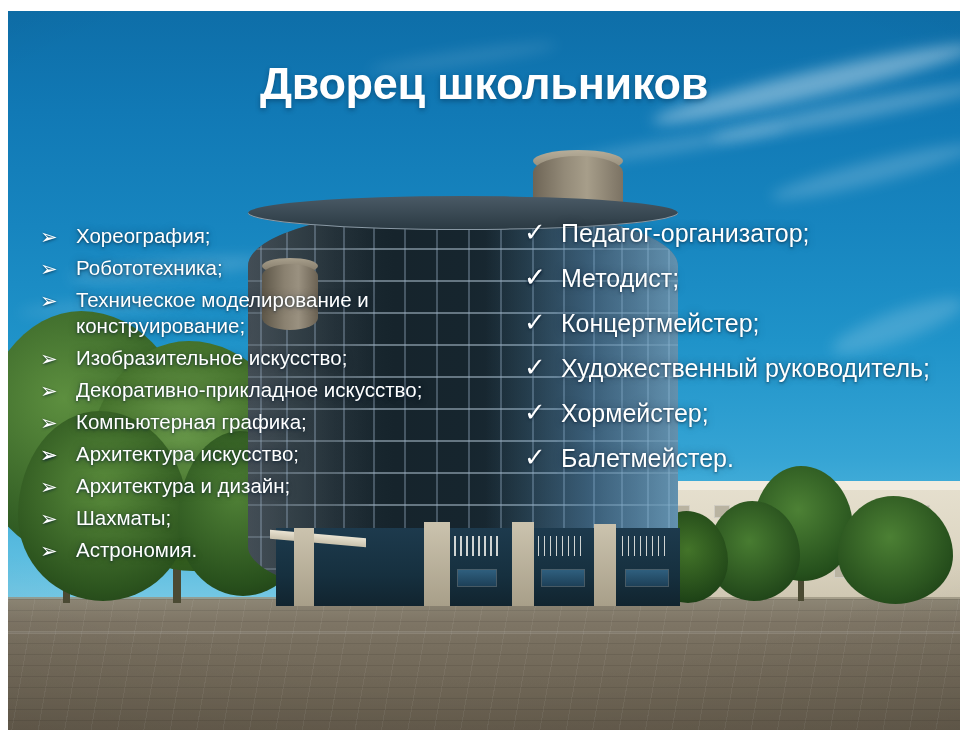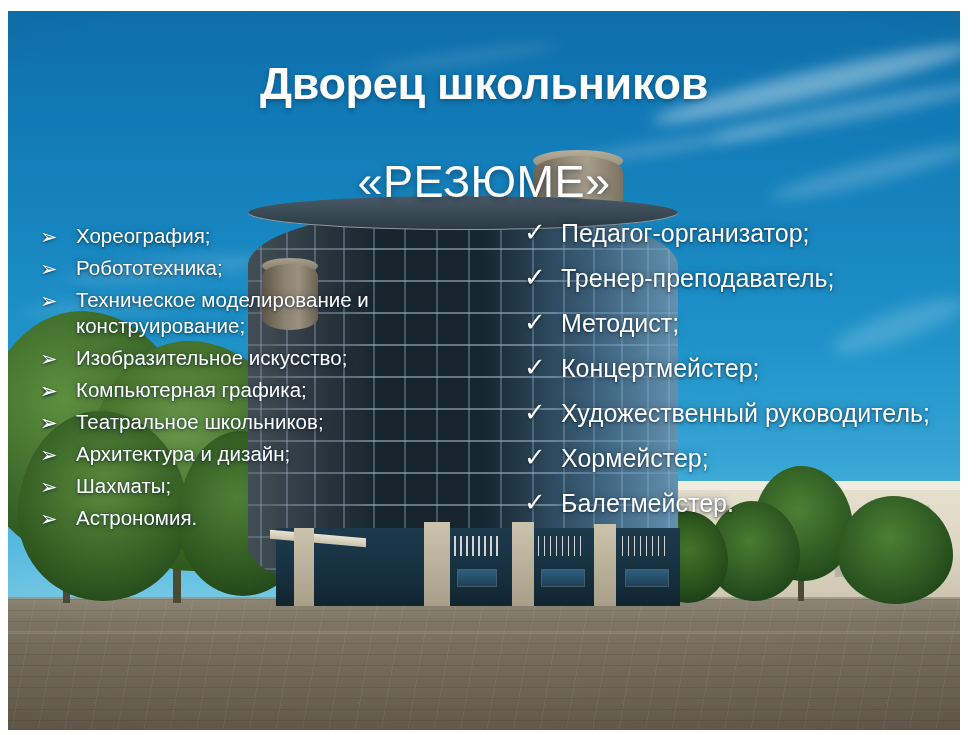--- a/index.html
+++ b/index.html
@@ -301,40 +301,39 @@
         <div class="rail" style="left:262px;top:8px;width:46px;height:20px"></div>
         <div class="rail" style="left:346px;top:8px;width:46px;height:20px"></div>
       </div>
     </div>
 
     <div class="vig"></div>
 
     <div id="text-layer">
 
       <div class="title">Дворец школьников</div>
-      <div class="subtitle">«РЕЗЮМЕ»</div>
 
       <ul class="bl" id="col-left">
         <li><span class="bul">➢</span><span>Хореография;</span></li>
         <li><span class="bul">➢</span><span>Робототехника;</span></li>
         <li><span class="bul">➢</span><span>Техническое моделирование и конструирование;</span></li>
         <li><span class="bul">➢</span><span>Изобразительное  искусство;</span></li>
-        <li><span class="bul">➢</span></li>
+        <li><span class="bul">➢</span><span>Декоративно-прикладное искусство;</span></li>
         <li><span class="bul">➢</span><span>Компьютерная графика;</span></li>
         <li><span class="bul">➢</span></li>
-        <li><span class="bul">➢</span><span>Театральное школьников;</span></li>
+        <li><span class="bul">➢</span><span>Архитектура искусство;</span></li>
         <li><span class="bul">➢</span><span>Архитектура  и дизайн;</span></li>
         <li><span class="bul">➢</span><span>Шахматы;</span></li>
         <li><span class="bul">➢</span><span>Астрономия.</span></li>
       </ul>
 
       <ul class="bl" id="col-right">
         <li><span class="bul">✓</span><span>Педагог-организатор;</span></li>
         <li><span class="bul">✓</span></li>
-        <li><span class="bul">✓</span><span>Тренер-преподаватель;</span></li>
+        <li><span class="bul">✓</span></li>
         <li><span class="bul">✓</span><span>Методист;</span></li>
         <li><span class="bul">✓</span><span>Концертмейстер;</span></li>
         <li><span class="bul">✓</span><span>Художественный руководитель;</span></li>
         <li><span class="bul">✓</span><span>Хормейстер;</span></li>
         <li><span class="bul">✓</span><span>Балетмейстер.</span></li>
       </ul>
 
     </div>
   </div>
 </div>

